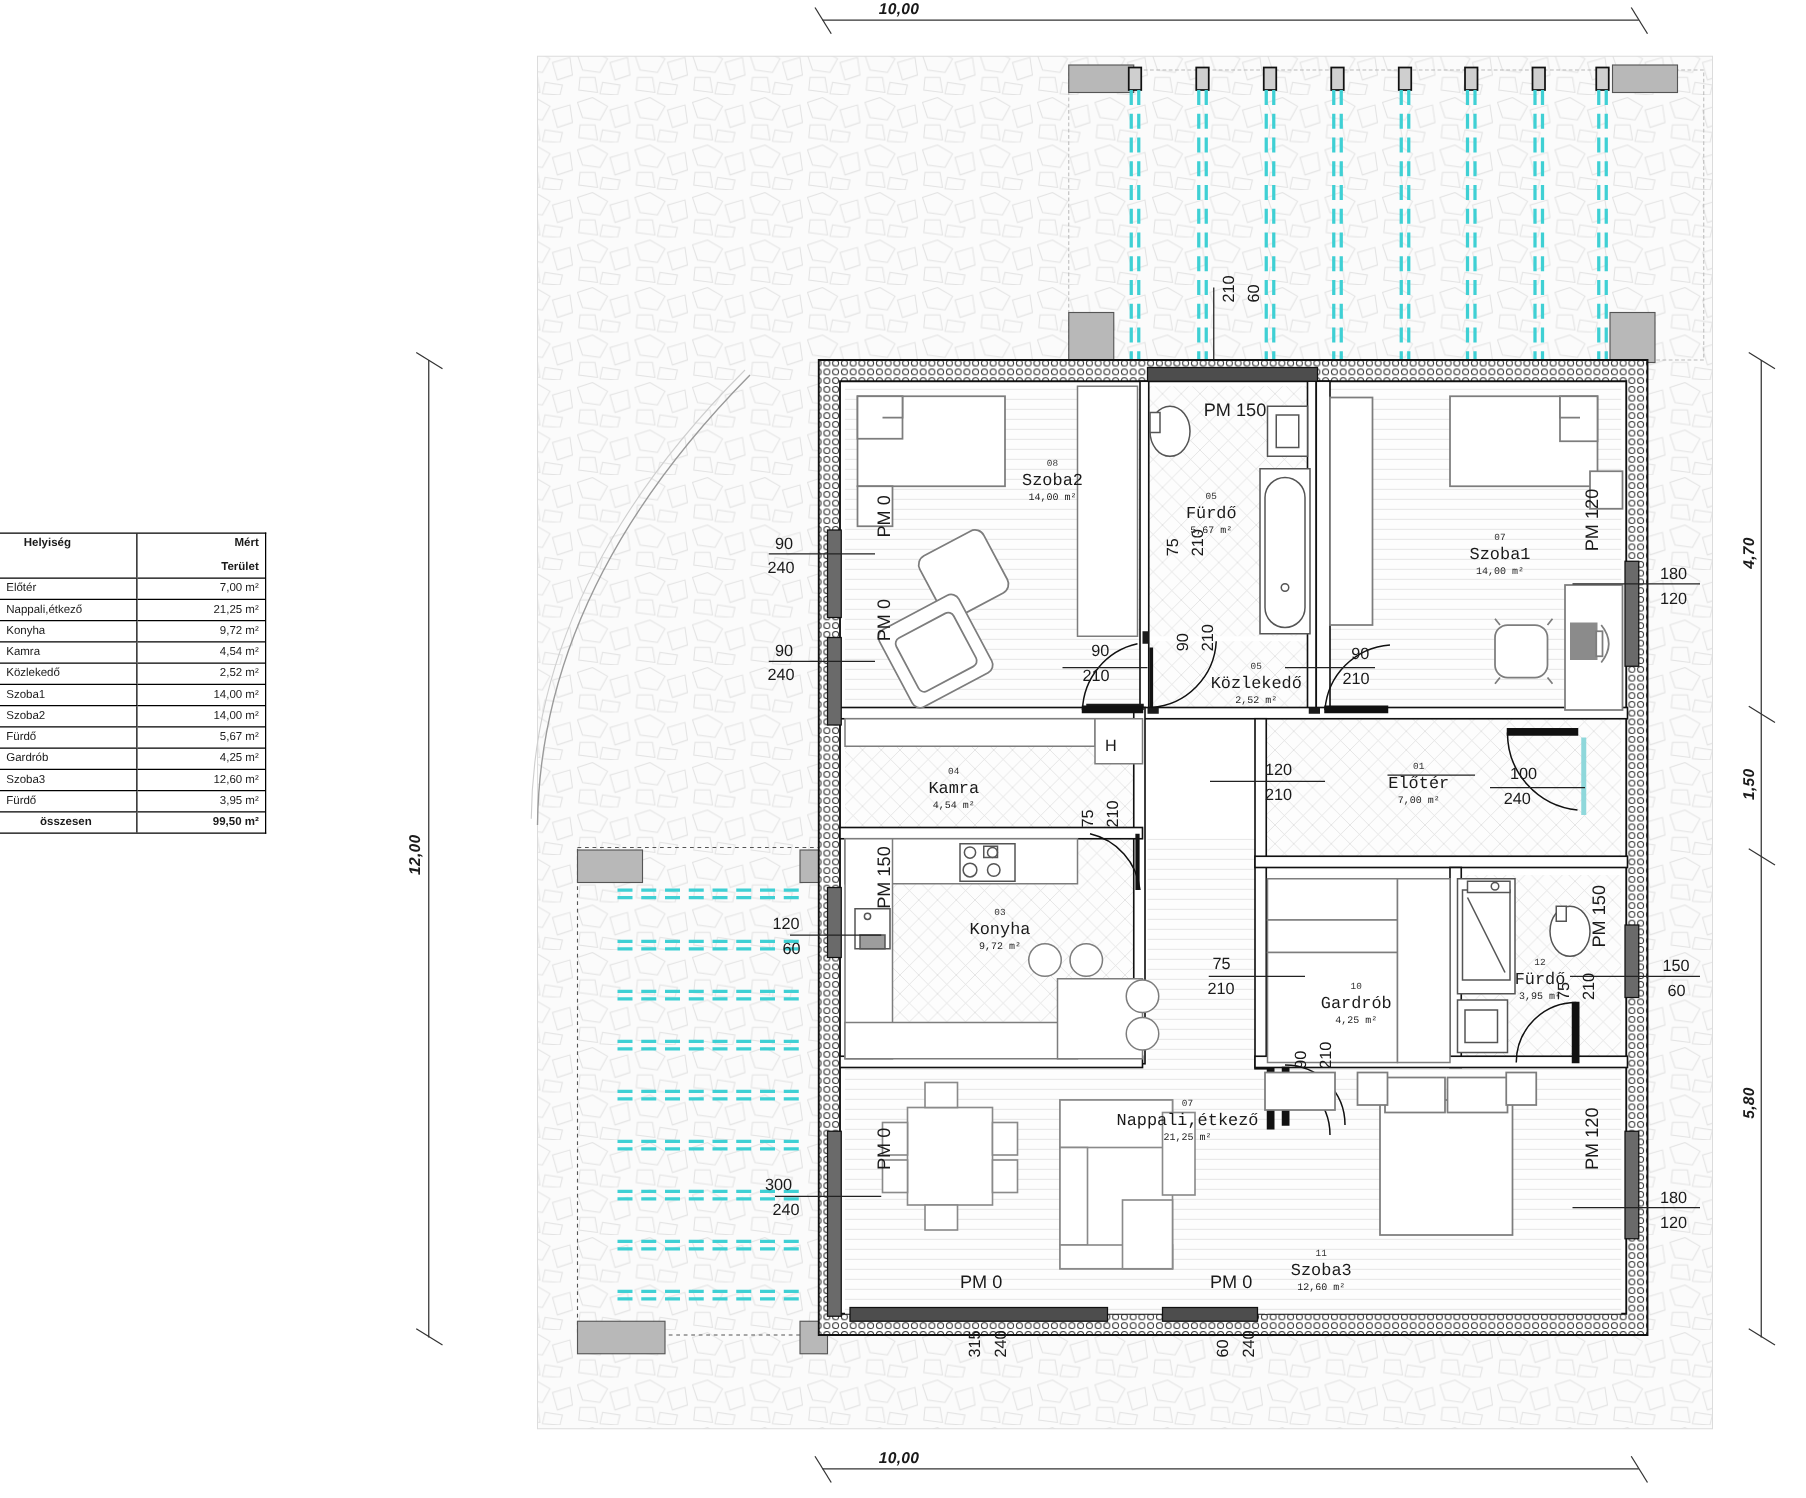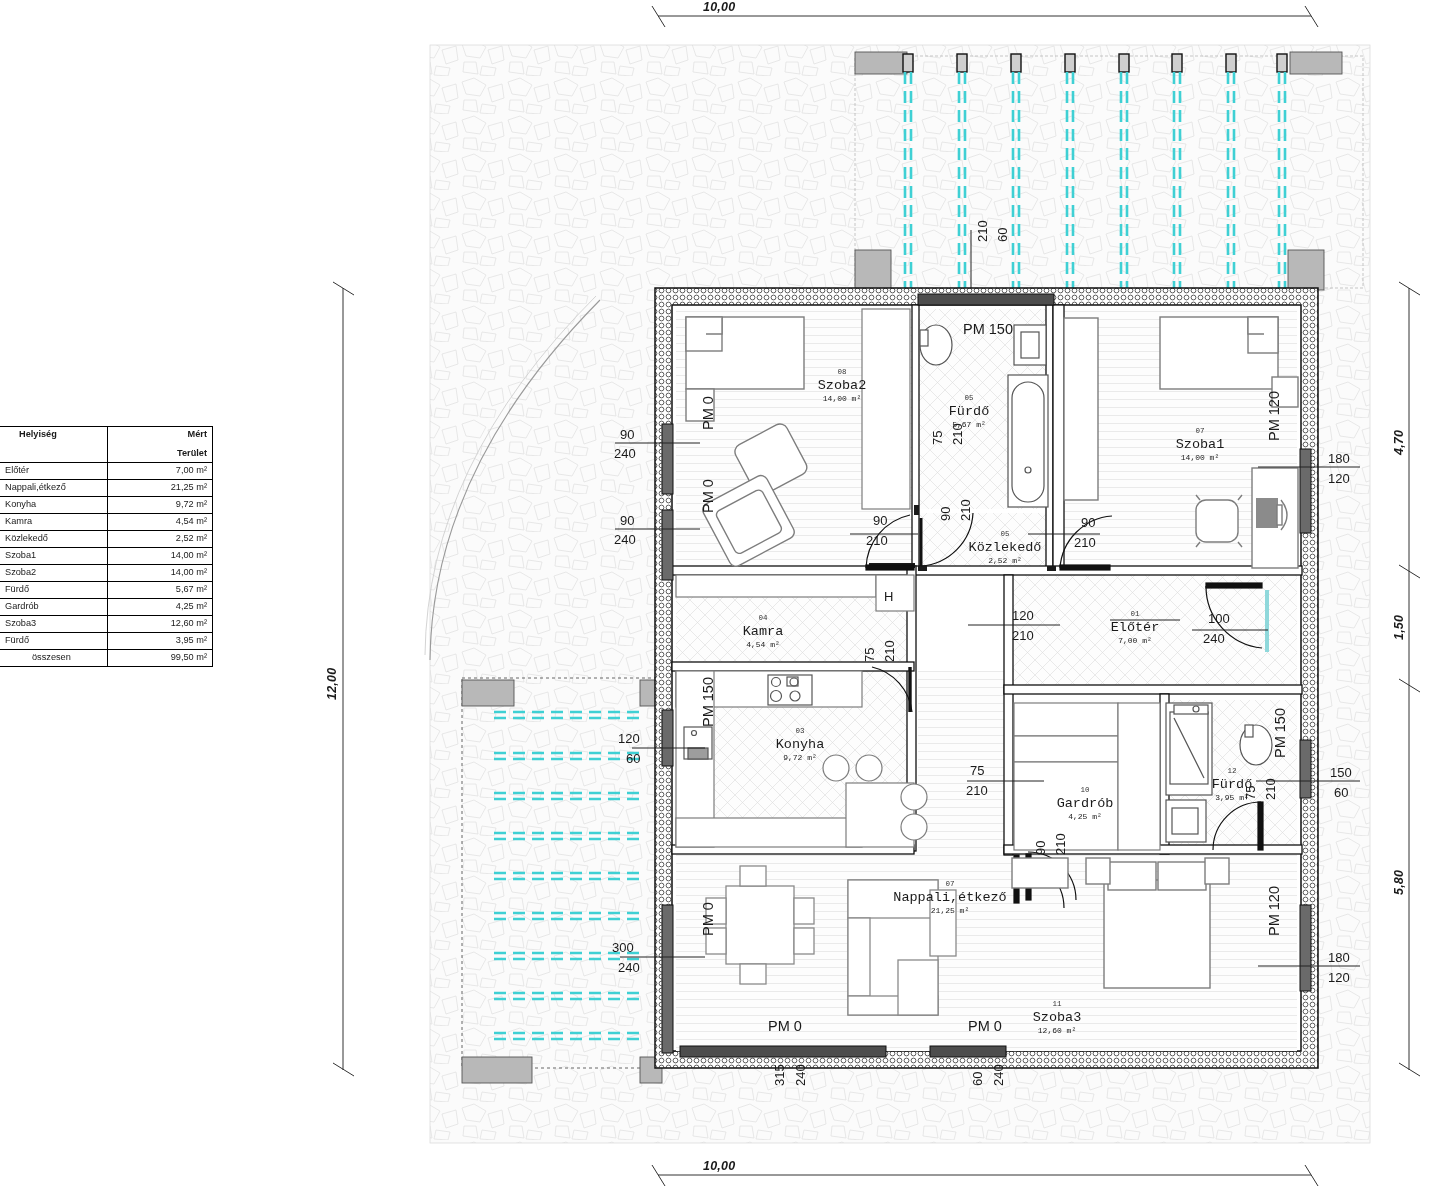--- a/index.html
+++ b/index.html
@@ -8,21 +8,21 @@
 
   
   #schedule{position:absolute;left:0;top:426px;width:212px;
             border-top:1.6px solid #000;border-bottom:1.6px solid #000;
             border-right:1.6px solid #000;}
   #schedule table{border-collapse:collapse;width:100%;font-size:9.2px;}
   #schedule th,#schedule td{border-bottom:.8px solid #000;padding:2px 5px 2.5px 5px;
             font-weight:normal;text-align:left;line-height:1.25;}
   #schedule th{font-weight:bold;font-size:9.2px;vertical-align:top;padding-left:19px;}
   #schedule th.h2,#schedule td.v{border-left:1.6px solid #000;text-align:right;}
-  #schedule tr.total td{font-weight:normal;border-bottom:none;padding-left:32px;}
+  #schedule tr.total td{font-weight:bold;border-bottom:none;padding-left:32px;}
   #schedule tr:last-child td{border-bottom:none;}
   #schedule th{border-bottom:1.6px solid #000;}
   .th-sub{display:block;margin-top:7px;}
 
   
   #plan{position:absolute;left:0;top:0;width:1445px;height:1198px;}
   #plan svg{display:block;}
 
   
   .dimtxt{position:absolute;font-size:12.5px;font-style:italic;font-weight:bold;

